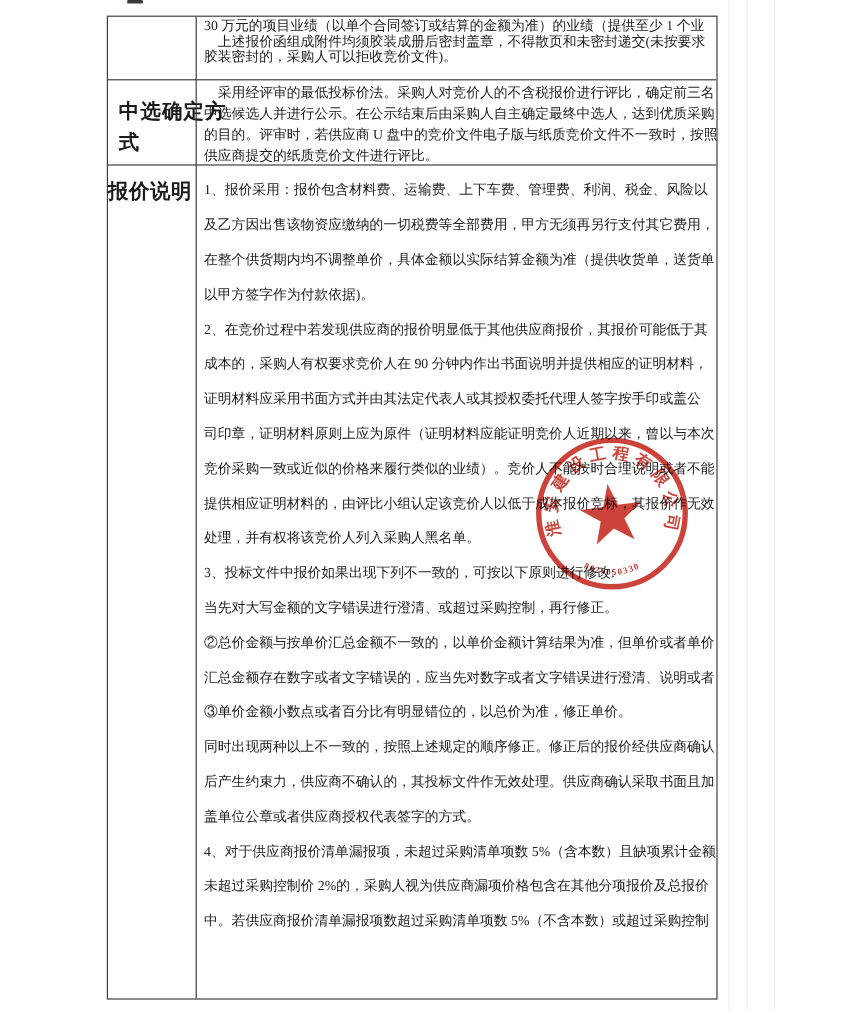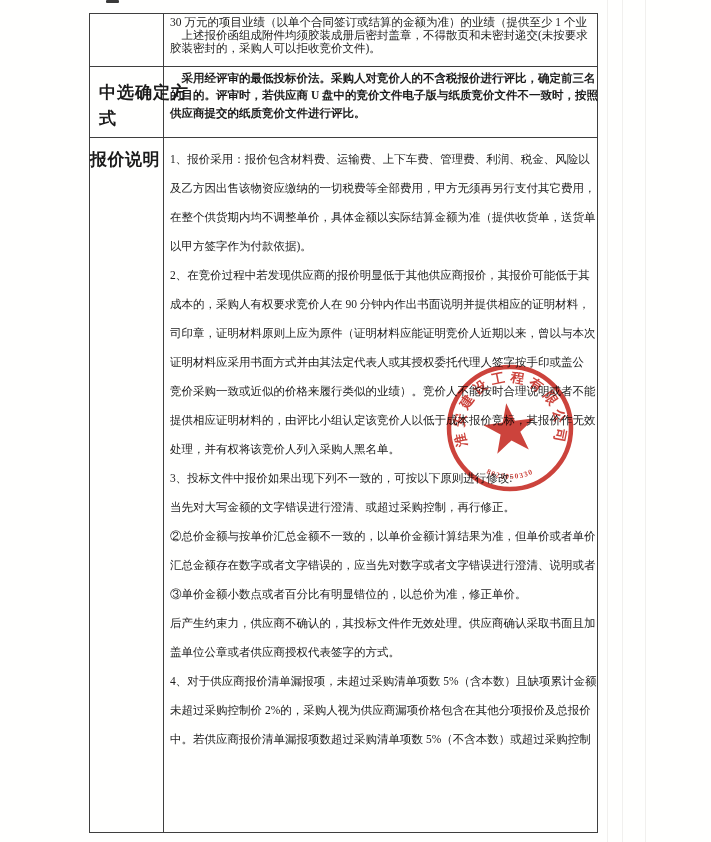--- a/index.html
+++ b/index.html
@@ -24,21 +24,21 @@
   }
   .vline{position:absolute;left:73px;top:0;bottom:0;width:1px;background:#3f3f3f;}
   .hline{position:absolute;left:0;right:0;height:1px;background:#3f3f3f;}
   .hl1{top:52px}.hl2{top:123px}
   .label-cell{position:absolute;width:70px;font-weight:bold;
               font-size:17px;letter-spacing:1px;}
   .label-r2{left:9px;top:66px;line-height:26px;}
   .label-r3{left:0;top:134px;width:73px;text-align:left;letter-spacing:.5px;}
   .content-cell{position:absolute;left:80px;width:426px;font-size:11.5px;}
   .cell-r1{top:2px;line-height:13.2px;}
-  .cell-r2{top:56px;line-height:17.4px;font-weight:bold;}
+  .cell-r2{top:56px;line-height:17.4px;}
   .cell-r3{top:131px;line-height:29px;}
   .tline{white-space:pre;}
   
   .seal{
     position:absolute;left:443px;top:361px;width:134px;height:134px;
     mix-blend-mode:multiply;opacity:.92;
   }
   .seal text{font-family:"Liberation Serif","DejaVu Serif",serif;font-weight:bold;}
 </style>
 </head>
@@ -61,42 +61,44 @@
         <div class="tline">　上述报价函组成附件均须胶装成册后密封盖章，不得散页和未密封递交(未按要求</div>
         <div class="tline">胶装密封的，采购人可以拒收竞价文件)。</div>
       </div>
 
     <div class="label-cell label-r2">
         <div class="tline">中选确定方</div>
         <div class="tline">式</div>
       </div>
     <div class="content-cell cell-r2">
         <div class="tline">　采用经评审的最低投标价法。采购人对竞价人的不含税报价进行评比，确定前三名</div>
+        <div class="tline">中选候选人并进行公示。在公示结束后由采购人自主确定最终中选人，达到优质采购</div>
         <div class="tline">的目的。评审时，若供应商 U 盘中的竞价文件电子版与纸质竞价文件不一致时，按照</div>
         <div class="tline">供应商提交的纸质竞价文件进行评比。</div>
       </div>
 
     <div class="label-cell label-r3">报价说明</div>
     <div class="content-cell cell-r3">
         <div class="tline">1、报价采用：报价包含材料费、运输费、上下车费、管理费、利润、税金、风险以</div>
         <div class="tline">及乙方因出售该物资应缴纳的一切税费等全部费用，甲方无须再另行支付其它费用，</div>
         <div class="tline">在整个供货期内均不调整单价，具体金额以实际结算金额为准（提供收货单，送货单</div>
         <div class="tline">以甲方签字作为付款依据)。</div>
         <div class="tline">2、在竞价过程中若发现供应商的报价明显低于其他供应商报价，其报价可能低于其</div>
         <div class="tline">成本的，采购人有权要求竞价人在 90 分钟内作出书面说明并提供相应的证明材料，</div>
+        <div class="tline">证明材料应采用书面方式并由其法定代表人或其授权委托代理人签字按手印或盖公</div>
         <div class="tline">司印章，证明材料原则上应为原件（证明材料应能证明竞价人近期以来，曾以与本次</div>
-        <div class="tline">证明材料应采用书面方式并由其法定代表人或其授权委托代理人签字按手印或盖公</div>
         <div class="tline">竞价采购一致或近似的价格来履行类似的业绩）。竞价人不能按时合理说明或者不能</div>
         <div class="tline">提供相应证明材料的，由评比小组认定该竞价人以低于成本报价竞标，其报价作无效</div>
         <div class="tline">处理，并有权将该竞价人列入采购人黑名单。</div>
         <div class="tline">3、投标文件中报价如果出现下列不一致的，可按以下原则进行修改:</div>
         <div class="tline">当先对大写金额的文字错误进行澄清、或超过采购控制，再行修正。</div>
         <div class="tline">②总价金额与按单价汇总金额不一致的，以单价金额计算结果为准，但单价或者单价</div>
         <div class="tline">汇总金额存在数字或者文字错误的，应当先对数字或者文字错误进行澄清、说明或者</div>
         <div class="tline">③单价金额小数点或者百分比有明显错位的，以总价为准，修正单价。</div>
+        <div class="tline">同时出现两种以上不一致的，按照上述规定的顺序修正。修正后的报价经供应商确认</div>
         <div class="tline">后产生约束力，供应商不确认的，其投标文件作无效处理。供应商确认采取书面且加</div>
         <div class="tline">盖单位公章或者供应商授权代表签字的方式。</div>
         <div class="tline">4、对于供应商报价清单漏报项，未超过采购清单项数 5%（含本数）且缺项累计金额</div>
         <div class="tline">未超过采购控制价 2%的，采购人视为供应商漏项价格包含在其他分项报价及总报价</div>
         <div class="tline">中。若供应商报价清单漏报项数超过采购清单项数 5%（不含本数）或超过采购控制</div>
       </div>
   </div>
 
   <svg class="seal" viewBox="0 0 134 134" xmlns="http://www.w3.org/2000/svg">
     <defs>

